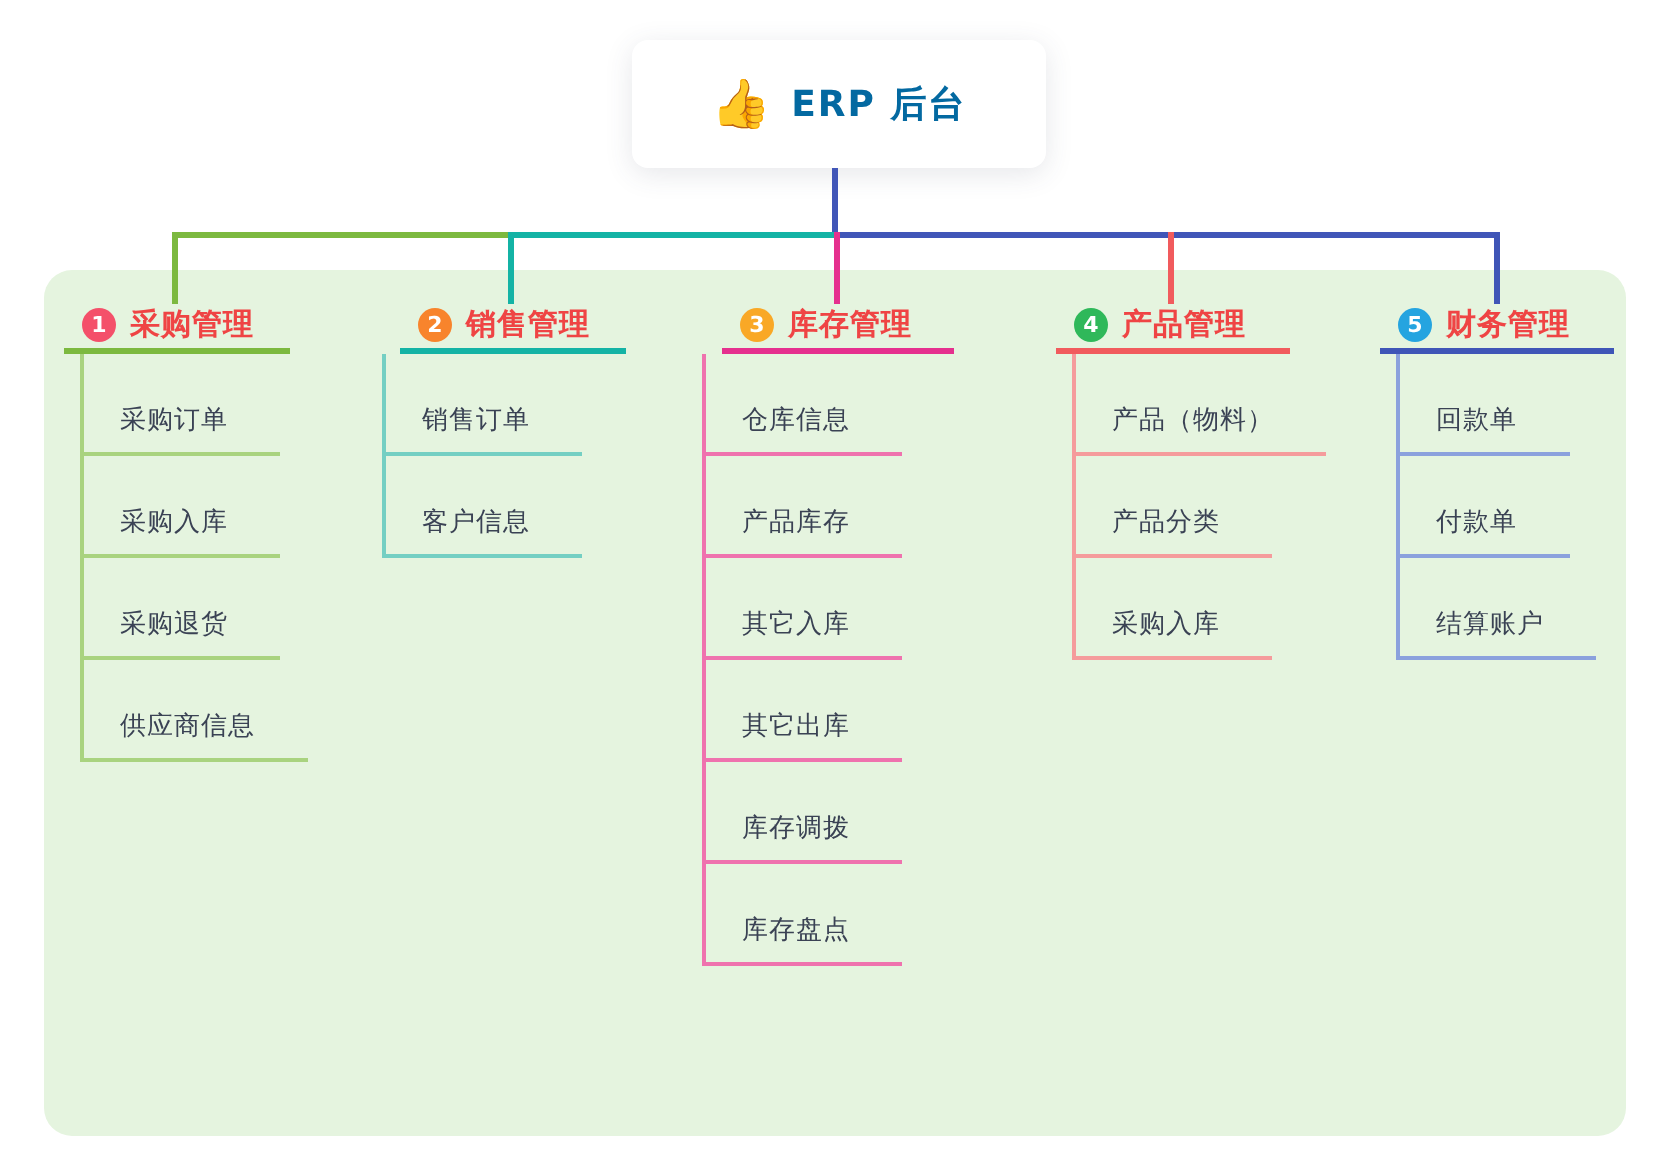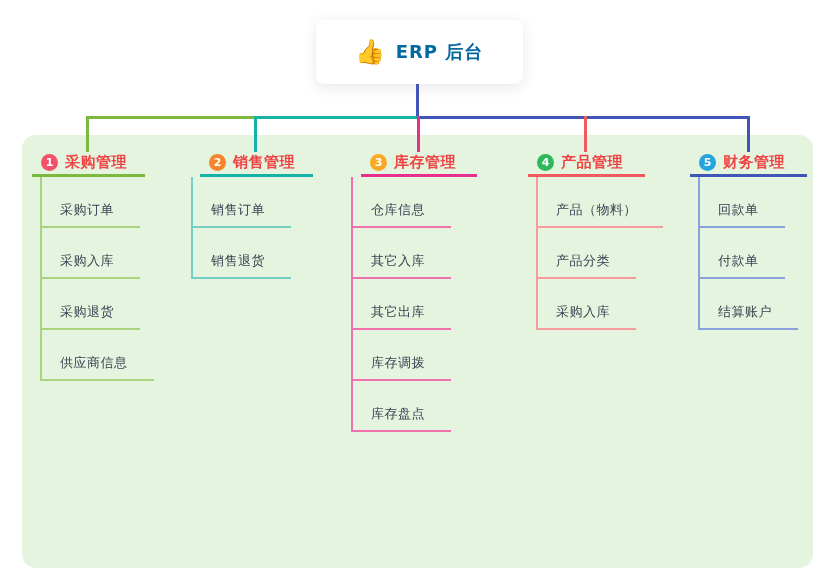--- a/index.html
+++ b/index.html
@@ -113,31 +113,34 @@
 
 <div class="branch-header bh-2" style="--line: #14b3a5; --badge: #f8842c;">
   <span class="badge">2</span>
   <span class="branch-title">销售管理</span>
 </div>
 <div class="children ch-2" style="--childline: #74cfc3;">
   <div class="child-row">
       <span class="child-label">销售订单</span>
     </div>
   <div class="child-row">
-      <span class="child-label">销售退货</span>
+      <span class="child-label">客户信息</span>
     </div>
 </div>
 
 <div class="branch-header bh-3" style="--line: #e5308e; --badge: #f9a826;">
   <span class="badge">3</span>
   <span class="branch-title">库存管理</span>
 </div>
 <div class="children ch-3" style="--childline: #ef72ae;">
   <div class="child-row">
       <span class="child-label">仓库信息</span>
+    </div>
+  <div class="child-row">
+      <span class="child-label">产品库存</span>
     </div>
   <div class="child-row">
       <span class="child-label">其它入库</span>
     </div>
   <div class="child-row">
       <span class="child-label">其它出库</span>
     </div>
   <div class="child-row">
       <span class="child-label">库存调拨</span>
     </div>

